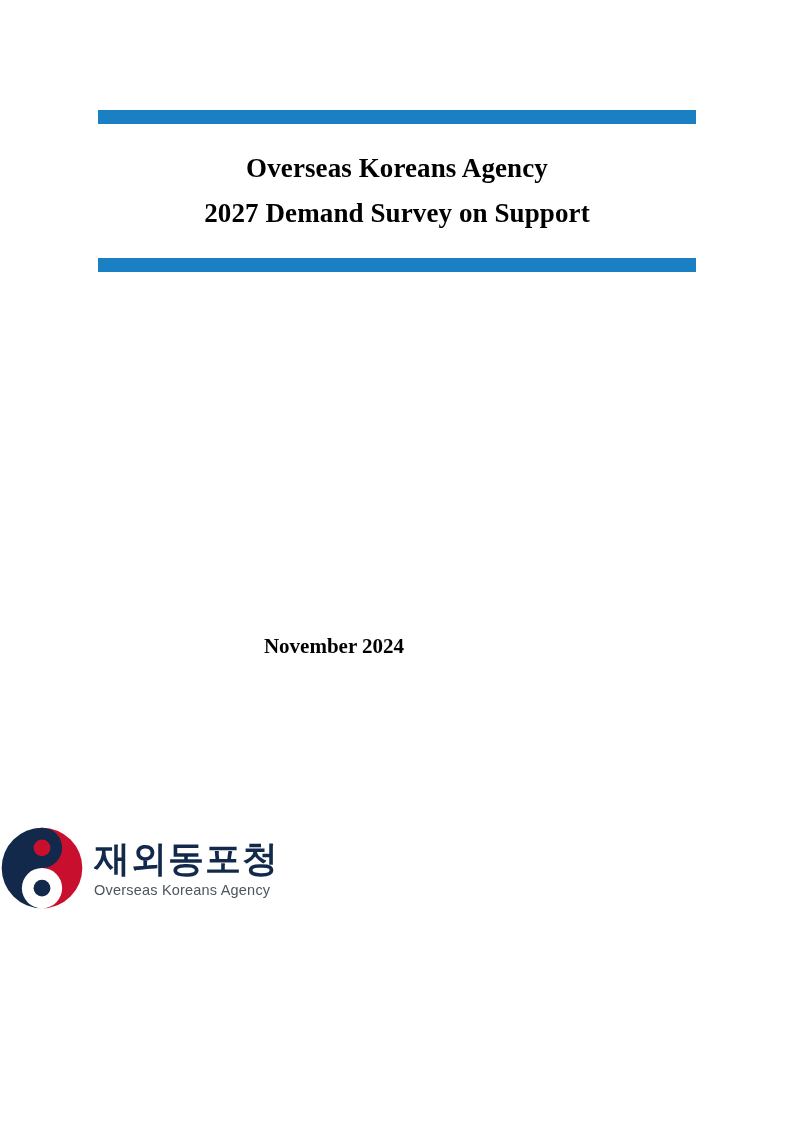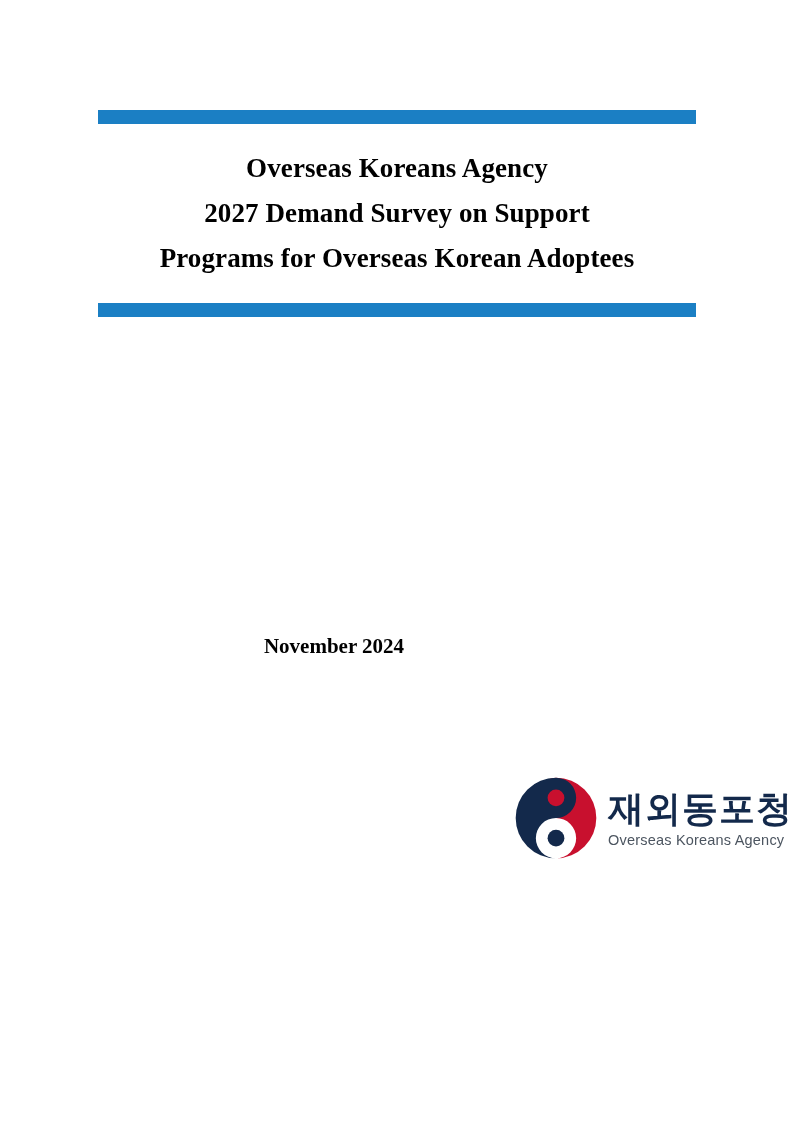--- a/index.html
+++ b/index.html
@@ -59,25 +59,25 @@
     text-align: center;
     font-family: "Liberation Serif", serif;
     font-weight: bold;
     font-size: 21px;
     color: #000;
   }
 
   
   .logo-wrap {
     position: absolute;
-    top: 776px;
+    top: 826px;
     left: 0;
     width: 793px;
     display: flex;
-    justify-content: flex-end;
+    justify-content: flex-start;
     align-items: center;
   }
   .logo-inner {
     display: flex;
     align-items: center;
     gap: 10px;
   }
   .logo-mark {
     width: 84px;
     height: 84px;
@@ -110,21 +110,20 @@
 <body>
 
 <div class="page">
 
   <div class="title-block">
     <div class="rule rule-top" style="background: rgb(27, 127, 196);"></div>
 
     <div class="title-lines">
       <div class="title-line">Overseas Koreans Agency</div>
       <div class="title-line">2027 Demand Survey on Support</div>
-      <div class="title-line">Programs for Overseas Korean Adoptees</div>
     </div>
 
     <div class="rule rule-bottom" style="background: rgb(27, 127, 196);"></div>
   </div>
 
   <div class="doc-date">November 2024</div>
 
   <div class="logo-wrap">
     <div class="logo-inner">
       <svg class="logo-mark" viewBox="0 0 100 100">

